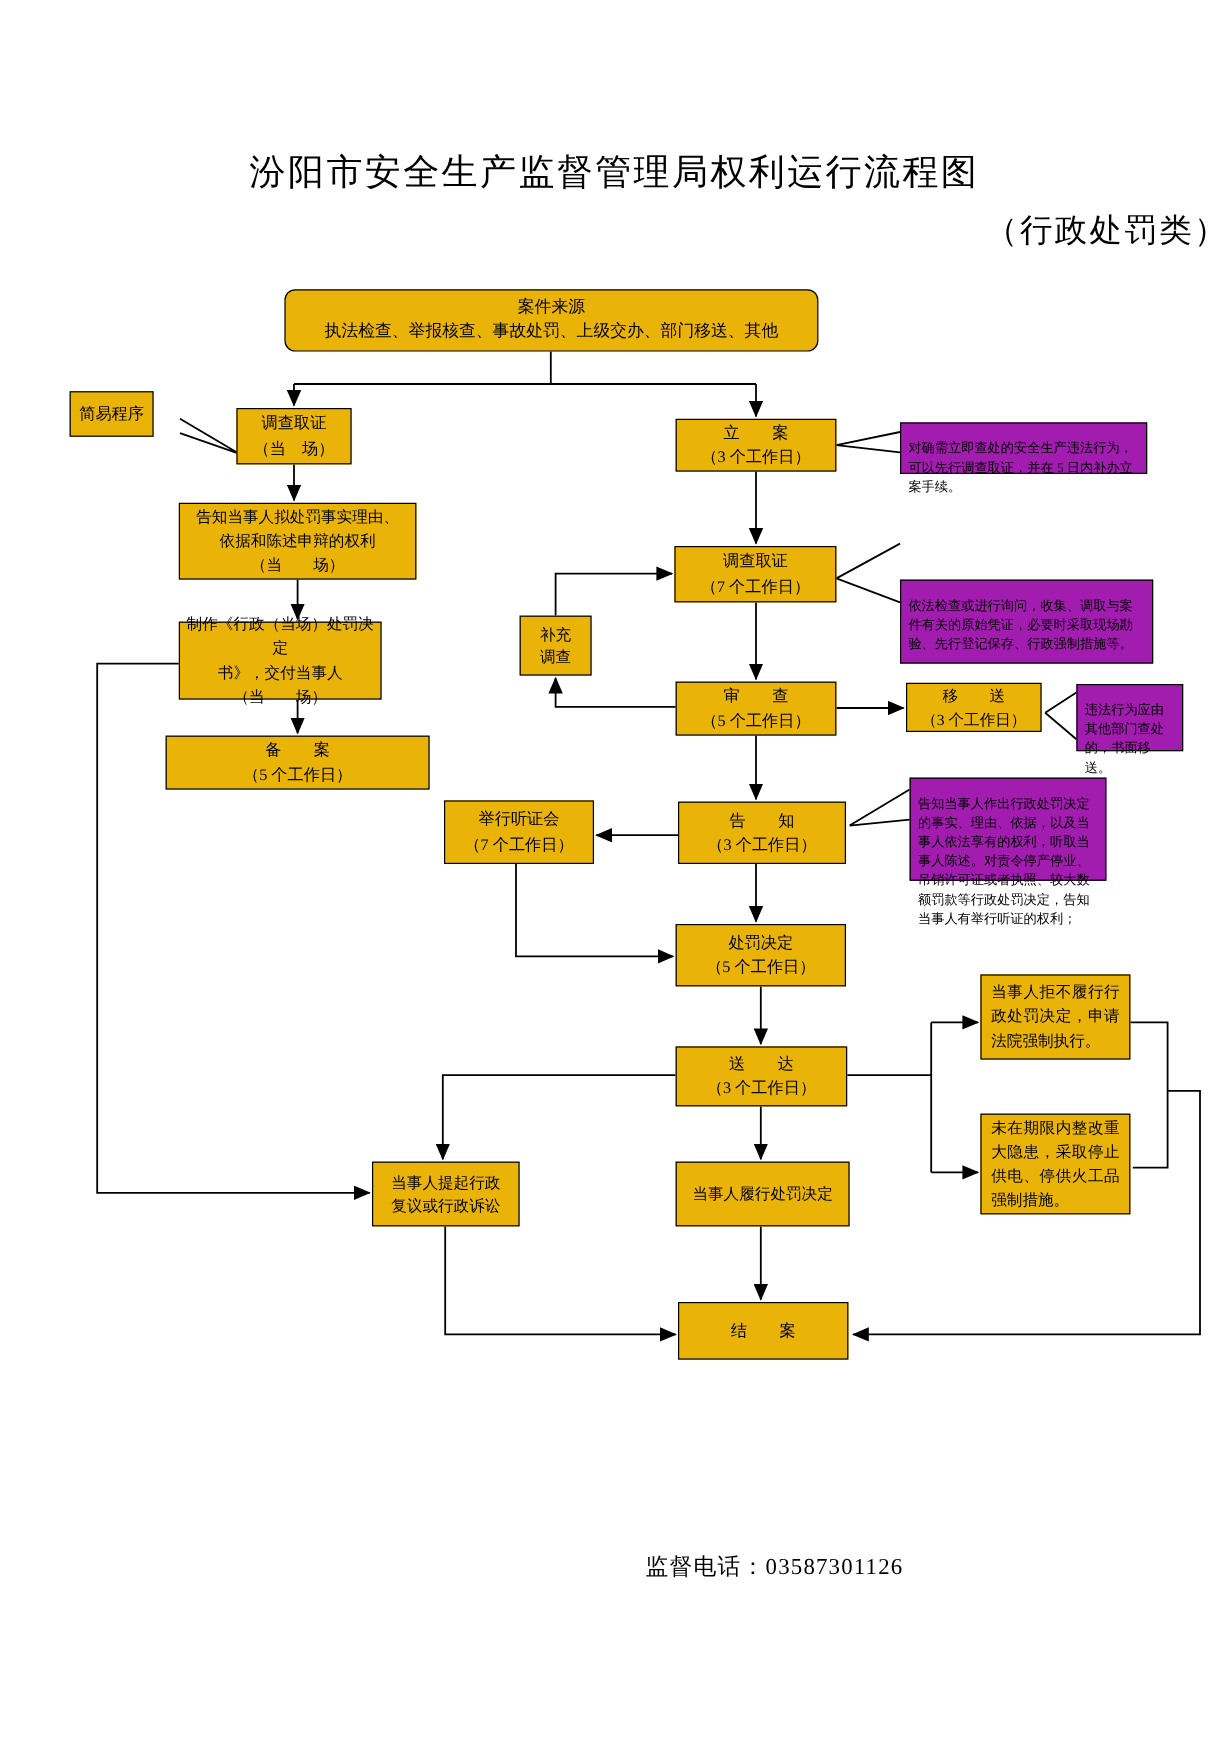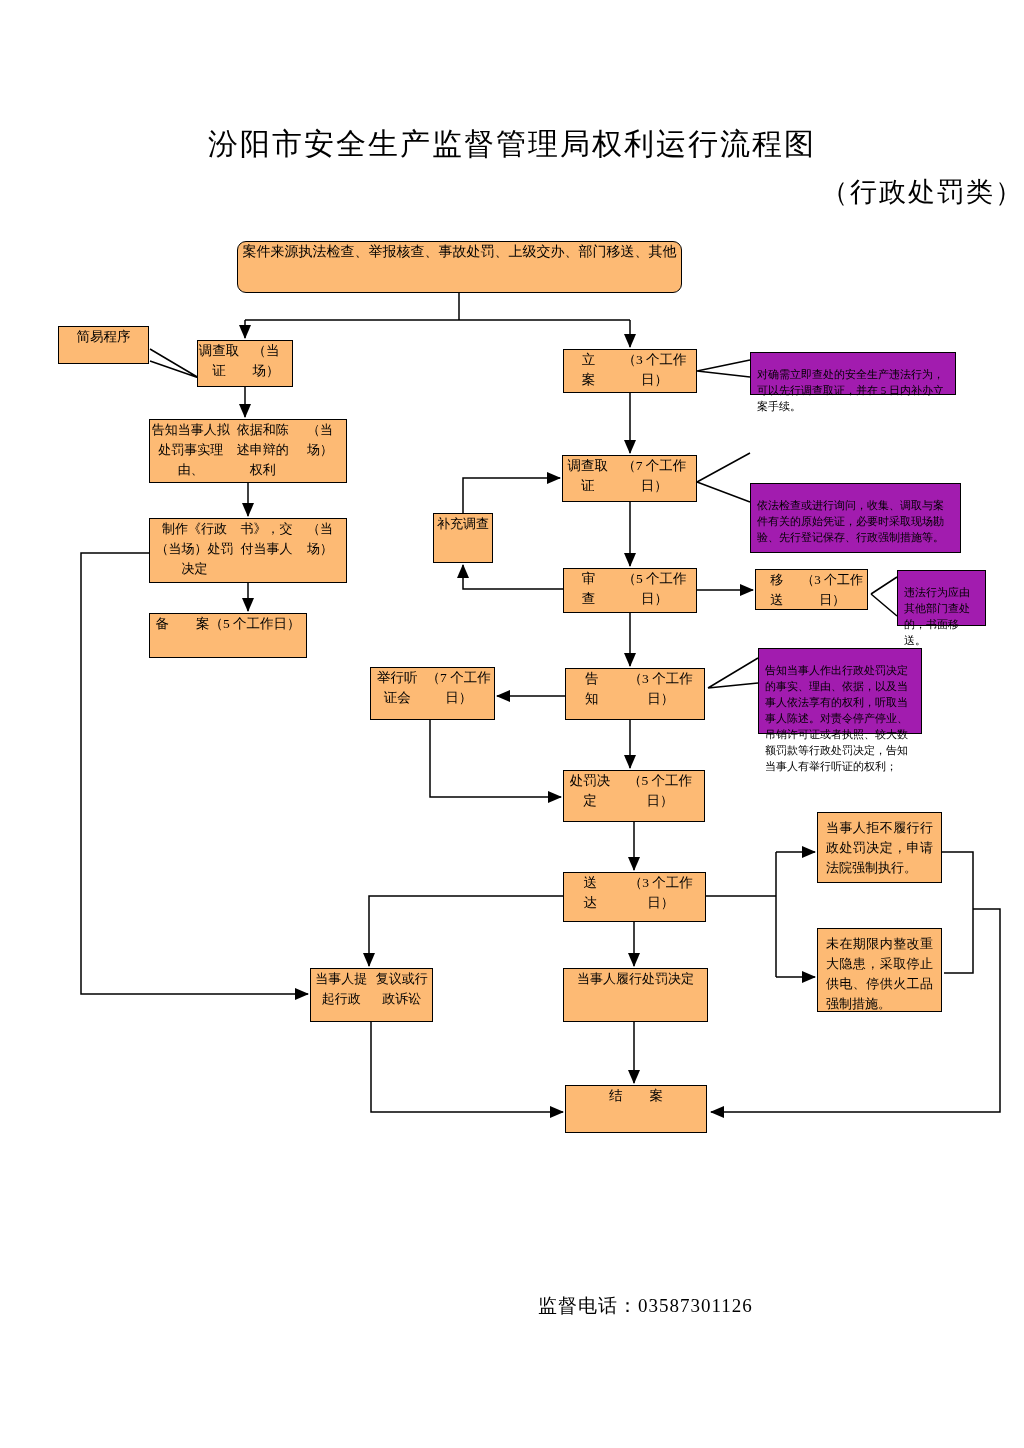--- a/index.html
+++ b/index.html
@@ -6,22 +6,22 @@
   .page{
     position:relative;width:1024px;height:1448px;background:#ffffff;
     font-family:"Liberation Serif","DejaVu Serif",serif;color:#000;
     overflow:hidden;
   }
   .title{position:absolute;left:0;right:0;top:122px;text-align:center;}
   .title .t1{font-size:30px;letter-spacing:2px;line-height:44px;}
   .title .t2{font-size:27px;letter-spacing:2px;line-height:52px;text-align:right;}
   svg.connectors{position:absolute;left:0;top:0;pointer-events:none;}
   .node{
-    position:absolute;border:1.5px solid #000;background:#fdba74;
-    display:flex;flex-direction:row;align-items:flex-start;justify-content:center;
+    position:absolute;border:1.5px solid #000;background:#eab308;
+    display:flex;flex-direction:column;align-items:center;justify-content:center;
     text-align:center;font-size:13.5px;line-height:1.5;box-sizing:border-box;
   }
   .rounded{border-radius:9px;}
   .small3{font-size:13px;line-height:1.55;}
   .jtext{
     display:block;text-align:justify;padding:5px 8px;
     font-size:13px;line-height:1.55;
   }
   .note{
     position:absolute;border:1.5px solid #000;background:#a21caf;
@@ -86,42 +86,42 @@
       <path d="M897,577 L871,594 M897,616 L871,594"></path>
       <path d="M758,658 L708,688 M758,683 L708,688"></path>
     </g>
   </svg>
 
   <div class="node rounded" style="left:237px;top:241px;width:445px;height:52px;font-size:14px;line-height:1.45;">
     <div>案件来源</div>
     <div>执法检查、举报核查、事故处罚、上级交办、部门移送、其他</div>
   </div>
 
-  <div class="node" style="left:58px;top:326px;width:91px;height:38px;">
+  <div class="node" style="left:58px;top:326px;width:70px;height:38px;">
     <div>简易程序</div>
   </div>
 
   <div class="node" style="left:197px;top:340px;width:96px;height:47px;">
     <div>调查取证</div>
     <div>（当　场）</div>
   </div>
 
   <div class="node small3" style="left:149px;top:419px;width:198px;height:64px;">
     <div>告知当事人拟处罚事实理由、</div>
     <div>依据和陈述申辩的权利</div>
     <div>（当　　场）</div>
   </div>
 
-  <div class="node small3" style="left:149px;top:518px;width:198px;height:65px;">
+  <div class="node small3" style="left:149px;top:518px;width:169px;height:65px;">
     <div>制作《行政（当场）处罚决定</div>
     <div>书》，交付当事人</div>
     <div>（当　　场）</div>
   </div>
 
-  <div class="node" style="left:149px;top:613px;width:158px;height:45px;">
+  <div class="node" style="left:138px;top:613px;width:220px;height:45px;">
     <div>备　　案</div>
     <div>（5 个工作日）</div>
   </div>
 
   <div class="node" style="left:563px;top:349px;width:134px;height:44px;">
     <div>立　　案</div>
     <div>（3 个工作日）</div>
   </div>
 
   <div class="node" style="left:562px;top:455px;width:135px;height:47px;">

